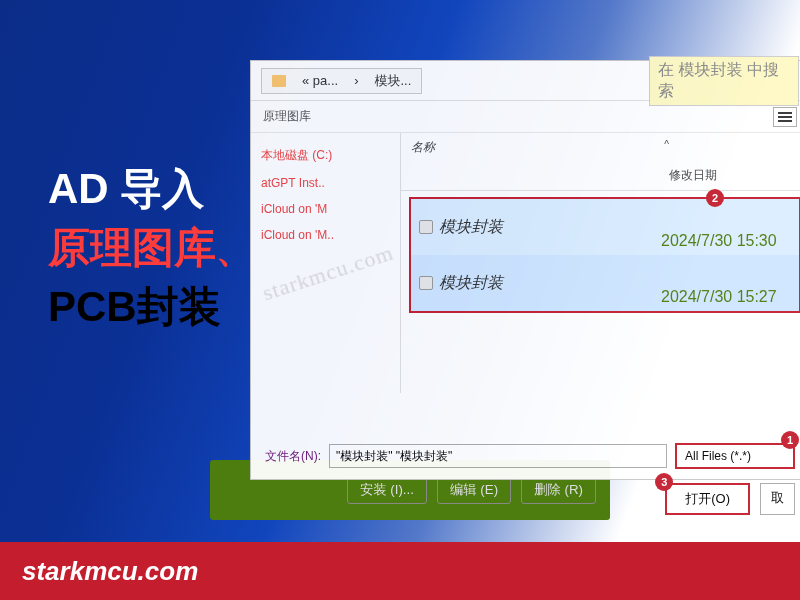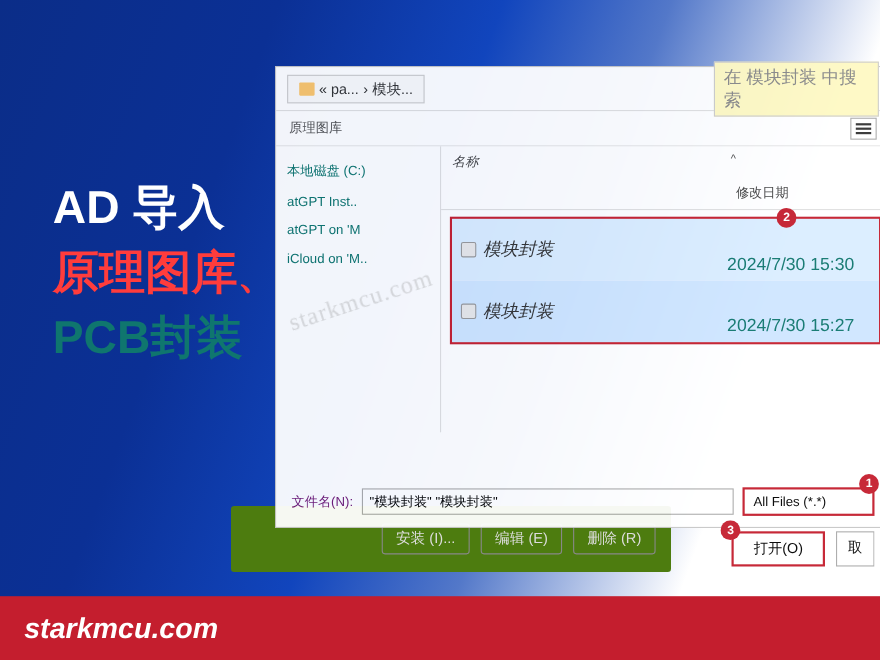--- a/index.html
+++ b/index.html
@@ -31,21 +31,21 @@
       padding: 0 10px;
       border-bottom: 1px solid #e0e0e0;
       gap: 8px;
       font-size: 13px;
       color: #333;
     }
     
     .breadcrumb-box {
       display: flex;
       align-items: center;
-      gap: 4px;
+      gap: 16px;
       border: 1px solid #ccc;
       padding: 3px 10px;
       background: #fafafa;
       flex: 0 0 auto;
     }
     
     .folder-icon {
       width: 14px;
       height: 12px;
       background: #fcc76c;
@@ -96,21 +96,21 @@
     
     .sidebar {
       position: absolute;
       left: 0;
       top: 72px;
       width: 150px;
       height: 260px;
       border-right: 1px solid #e0e0e0;
       padding: 8px 10px;
       font-size: 12px;
-      color: #0f766e;
+      color: #ef4444;
     }
     .sidebar-item {
       padding: 6px 0;
       display: flex;
       align-items: center;
       gap: 6px;
     }
     
     .file-area {
       position: absolute;
@@ -149,21 +149,21 @@
     .file-icon {
       width: 14px;
       height: 14px;
       background: #e8e8e8;
       border: 1px solid #999;
       border-radius: 2px;
       margin-right: 6px;
     }
     
     .file-row .col-name { flex: 1; color: #333; }
-    .file-row .col-date { width: 130px; color: #0f766e; }
+    .file-row .col-date { width: 130px; color: #4d7c0f; }
     
     .badge {
       position: absolute;
       width: 18px;
       height: 18px;
       background: #c41e2e;
       color: #fff;
       border-radius: 50%;
       font-size: 11px;
       font-weight: bold;
@@ -271,21 +271,21 @@
     .headline {
       position: absolute;
       left: 48px;
       top: 160px;
       font-size: 42px;
       font-weight: 900;
       line-height: 1.4;
     }
     .line1 { color: #ffffff; }
     .line2 { color: #ff3c3c; margin-top: 12px; }
-    .line3 { color: #0f766e; }
+    .line3 { color: #000000; }
     .comma { color: #ff3c3c; font-size: 36px; }
     
     .footer-bar {
       position: absolute;
       left: 0;
       bottom: 0;
       width: 800px;
       height: 58px;
       background: #c41e2e;
       display: flex;
@@ -332,21 +332,21 @@
   </div>
 
   <div class="sidebar">
     <div class="sidebar-item">
       <span>本地磁盘 (C:)</span>
     </div>
     <div class="sidebar-item">
       <span>atGPT Inst..</span>
     </div>
     <div class="sidebar-item">
-      <span>atGPT on 'M</span>
+      <span>iCloud on 'M</span>
     </div>
     <div class="sidebar-item">
       <span>iCloud on 'M..</span>
     </div>
   </div>
 
   <div class="file-area">
     <div class="file-header">
       <span class="col-name">名称</span>
       <span class="sort-chevron">^</span>

